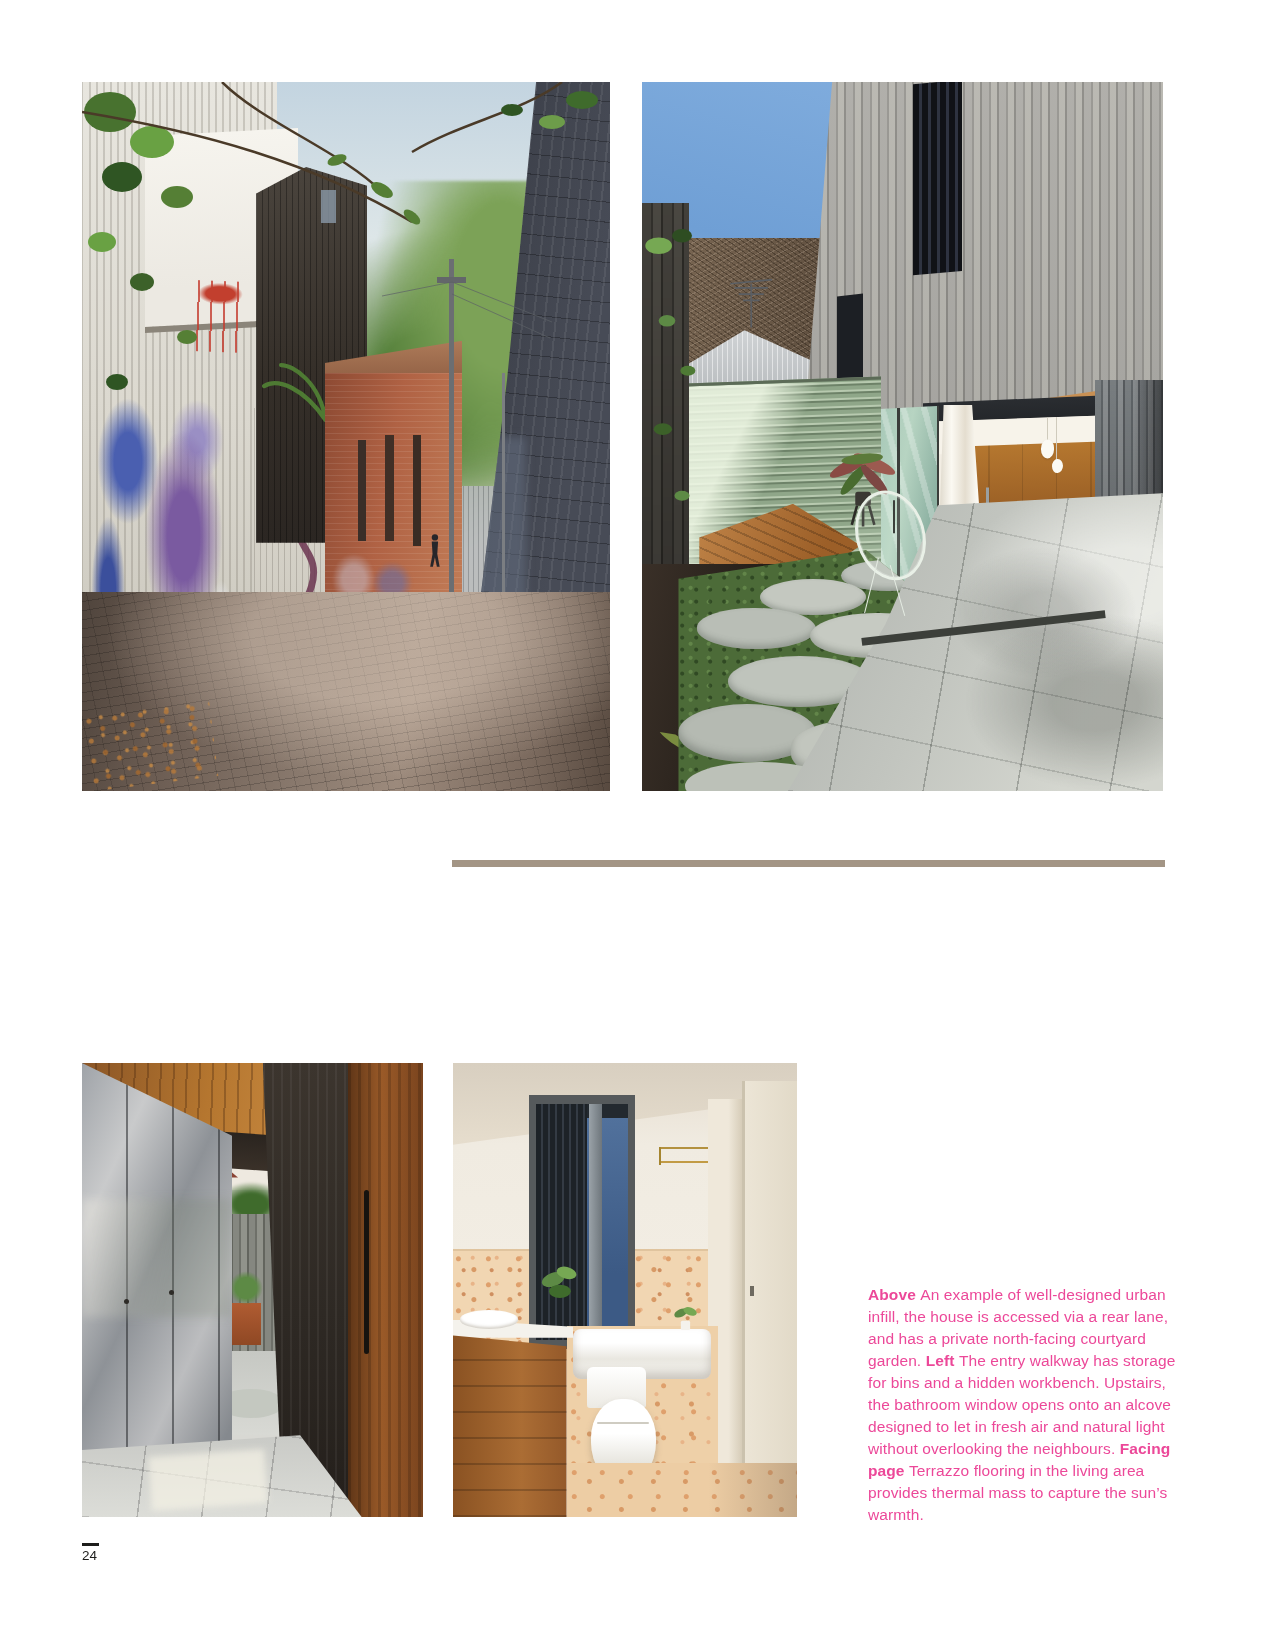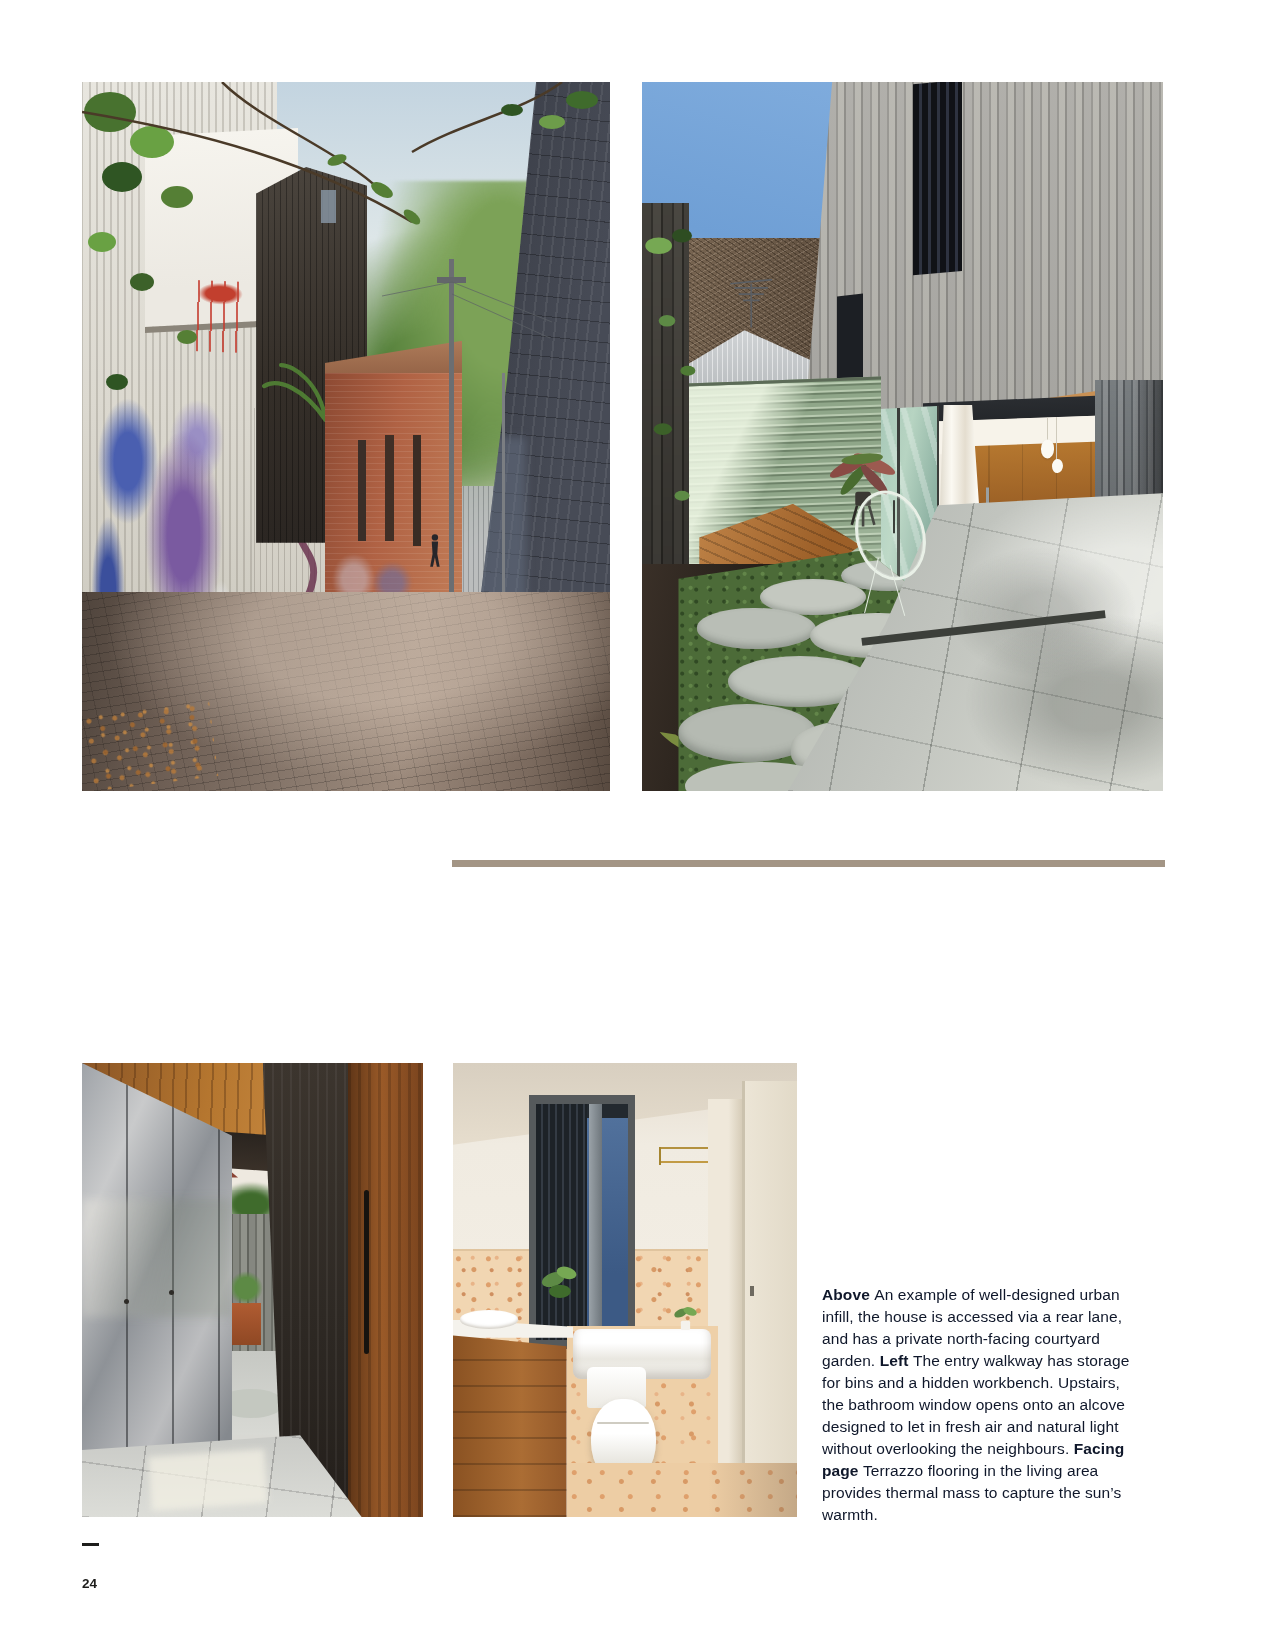--- a/index.html
+++ b/index.html
@@ -6,26 +6,26 @@
   .page{position:relative;width:1270px;height:1625px;background:#ffffff;overflow:hidden;
         font-family:"Liberation Sans",sans-serif;}
   .L{position:absolute;}
   .photo{position:absolute;overflow:hidden;background:#ddd;}
   
   .quote-rule{position:absolute;left:452px;top:860px;width:713px;height:7px;background:#a39585;}
   .pull-quote{position:absolute;left:450px;top:882px;width:720px;color:#9a8b7c;
               font-size:26px;line-height:37px;font-weight:bold;letter-spacing:.3px;}
   .pull-quote span{display:block;white-space:nowrap;}
   
-  .caption{position:absolute;left:822px;top:1268px;width:308px;color:#0f172a;
+  .caption{position:absolute;left:868px;top:1268px;width:308px;color:#ec4899;
            font-size:15.5px;line-height:22px;letter-spacing:.1px;}
   .caption b{font-weight:bold;}
   
   .pageno-rule{position:absolute;left:82px;top:1543px;width:17px;height:2.5px;background:#1d1d1b;}
-  .pageno{position:absolute;left:82px;top:1548px;color:#1d1d1b;font-size:13.5px;font-weight:bold;margin-top:28px;}
+  .pageno{position:absolute;left:82px;top:1548px;color:#1d1d1b;font-size:13.5px;font-weight:normal;}
 </style>
 </head>
 <body>
 
 <div class="page">
 
   <div class="photo" style="left:82px;top:82px;width:528px;height:709px;">
 
     <div class="L" style="inset:0;background:linear-gradient(180deg,#c3d4e0 0%,#dde6e8 22%,#f2efe7 48%,#efeae0 78%);"></div>
 

